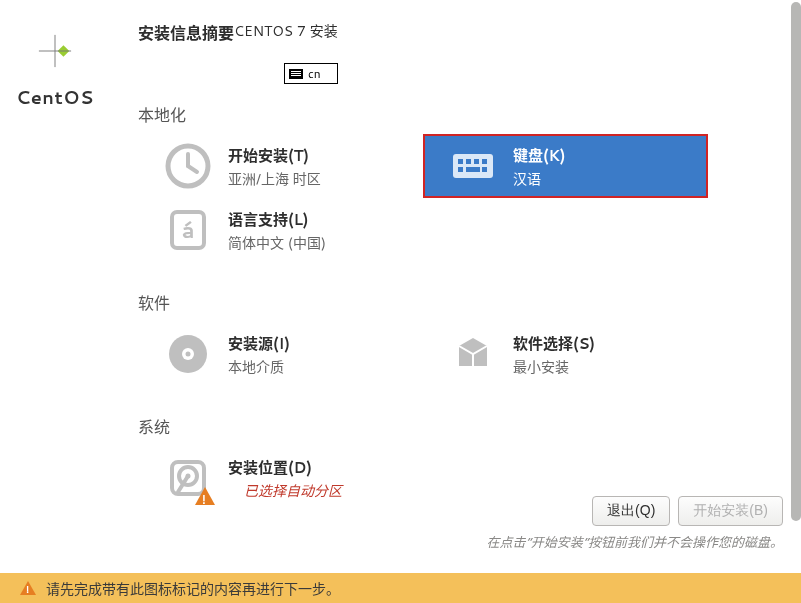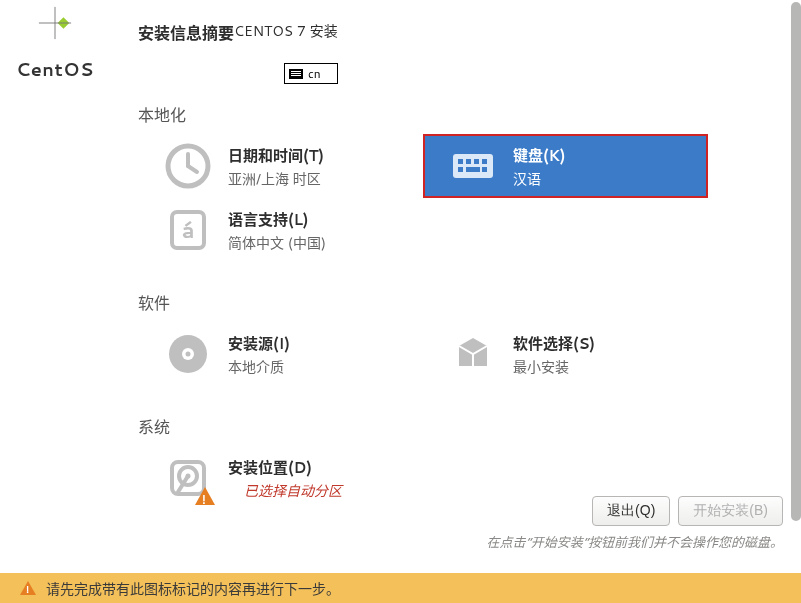--- a/index.html
+++ b/index.html
@@ -1,19 +1,19 @@
 <!DOCTYPE html>
 <html><head>
 <meta charset="utf-8">
 <style>
   * { box-sizing: border-box; margin: 0; padding: 0; }
   html, body { width: 801px; height: 603px; font-family: "Cantarell", "Noto Sans CJK SC", sans-serif; font-size: 14px; background: #fff; overflow: hidden; }
   .root { display: flex; width: 100%; height: 100%; flex-direction: column; }
   .upper { flex: 1 1 auto; display: flex; }
-  .sidebar { width: 110px; background: #fff; display: flex; flex-direction: column; align-items: center; }
+  .sidebar { width: 110px; background: #fff; display: flex; flex-direction: column; align-items: center; padding-top: 28px; }
   .logo { width: 46px; height: 46px; }
   .brand { margin-top: 10px; font-weight: 700; font-size: 18px; color: #333; letter-spacing: .5px; }
   .main { flex: 1; position: relative; }
   .topbar { display: flex; justify-content: flex-start; align-items: flex-start; padding: 20px 18px 0 28px; }
   .topbar-title { font-size: 16px; font-weight: 600; color: #2e2e2e; }
   .topbar-right { text-align: right; }
   .product { font-size: 14px; color: #2e2e2e; }
   .kbd-ind { margin-top: 22px; display: inline-flex; align-items: center; background: #fff; border: 1px solid #000; padding: 1px 16px 1px 4px; font-size: 12px; gap:5px;}
   .kbd-ind .kbicon { width: 14px; height: 10px; background: #000; position: relative; }
   .kbd-ind .kbicon::after { content:""; position:absolute; inset:2px; background: repeating-linear-gradient(#fff,#fff 1px,#000 1px,#000 2px);}
@@ -86,21 +86,21 @@
       <div class="scroll-area" id="scroll-area">
           <div class="category-title">本地化</div>
           <div class="spokes">
             <div class="spoke">
               <div class="sp-icon"><svg viewBox="0 0 48 48">
                   <circle cx="24" cy="24" r="20" fill="none" stroke="#bfbfbf" stroke-width="5"></circle>
                   <line x1="24" y1="24" x2="24" y2="12" stroke="#bfbfbf" stroke-width="4" stroke-linecap="round"></line>
                   <line x1="24" y1="24" x2="33" y2="30" stroke="#bfbfbf" stroke-width="4" stroke-linecap="round"></line>
                 </svg></div>
               <div class="sp-text">
-                <div class="sp-title">日期和时间(T)</div>
+                <div class="sp-title">开始安装(T)</div>
                 <div class="sp-sub">亚洲/上海 时区</div>
               </div>
             </div>
             <div class="spoke selected">
               <div class="sp-icon"><svg viewBox="0 0 48 48">
                   <rect x="4" y="12" width="40" height="24" rx="3" fill="#dbe8f7"></rect>
                   <g fill="#3b7bc8">
                     <rect x="9" y="17" width="5" height="5"></rect>
                     <rect x="17" y="17" width="5" height="5"></rect>
                     <rect x="25" y="17" width="5" height="5"></rect>

